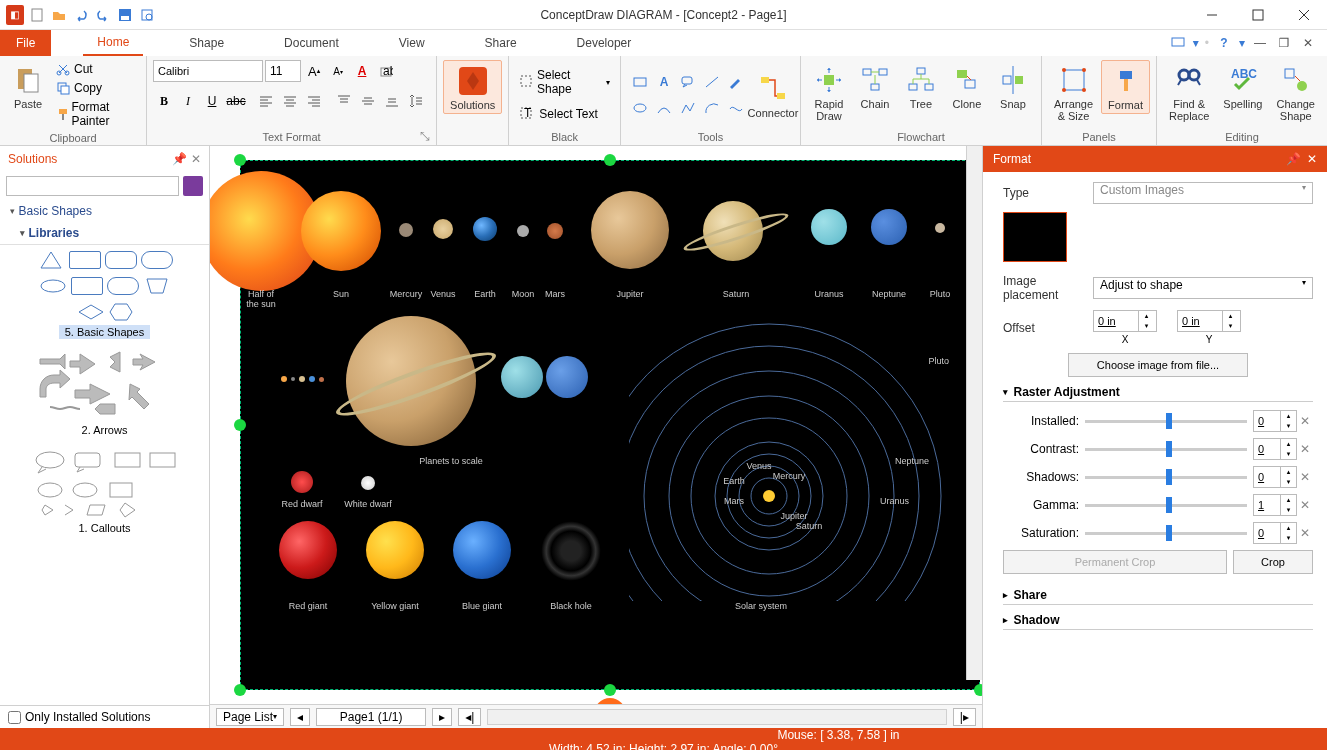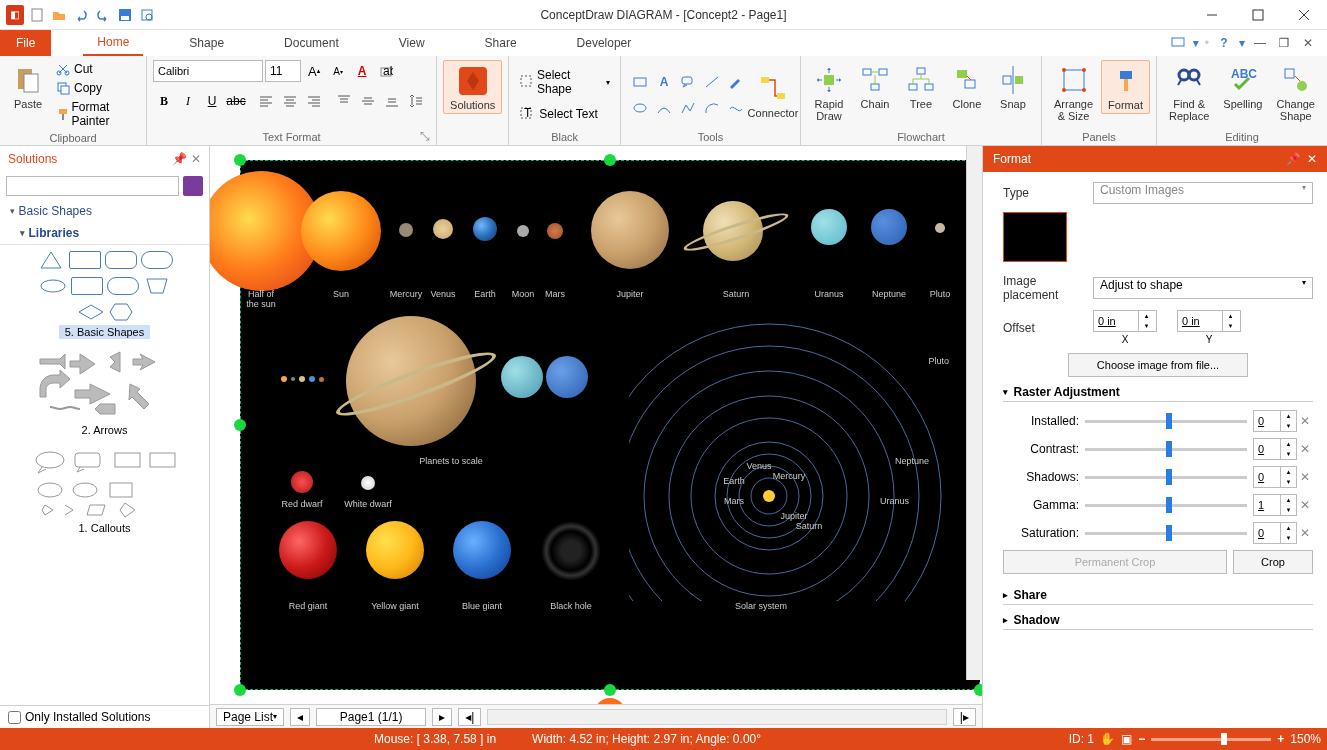--- a/index.html
+++ b/index.html
@@ -92,21 +92,21 @@
 .rp-slider-row { display: flex; align-items: center; margin-bottom: 6px; padding-left: 8px; }
 .rp-slider-row .slabel { width: 74px; text-align: right; padding-right: 6px; }
 .rp-slider { flex: 1; height: 18px; position: relative; margin-right: 6px; }
 .rp-track { position: absolute; left: 0; right: 0; top: 8px; height: 3px; background: #ccc; }
 .rp-thumb2 { position: absolute; width: 6px; height: 16px; background: #2a7de1; top: 1px; cursor: pointer; }
 .rp-reset { width: 16px; text-align: center; color: #888; cursor: pointer; }
 .rp-btn { flex: 1; height: 24px; border: 1px solid #bbb; background: #f4f4f4; display: flex; align-items: center; justify-content: center; cursor: pointer; font-size: 11px; }
 .rp-btn.disabled { color: #aaa; }
 
 
-.statusbar { height: 22px; background: #e14817; color: #fff; display: flex; align-items: center; font-size: 11px; padding: 0 6px; }
+.statusbar { height: 22px; background: #e14817; color: #fff; display: flex; align-items: center; font-size: 11px; padding: 0 6px; flex-direction: column; }
 .statusbar .seg { padding: 0 18px; }
 .zoom-ctrl { margin-left: auto; display: flex; align-items: center; gap: 6px; }
 .zoom-track { width: 120px; height: 3px; background: rgba(255,255,255,0.5); position: relative; }
 .zoom-thumb { position: absolute; width: 6px; height: 12px; background: #fff; top: -5px; }
 
 svg { display: block; }
 </style>
 </head>
 <body>
 

